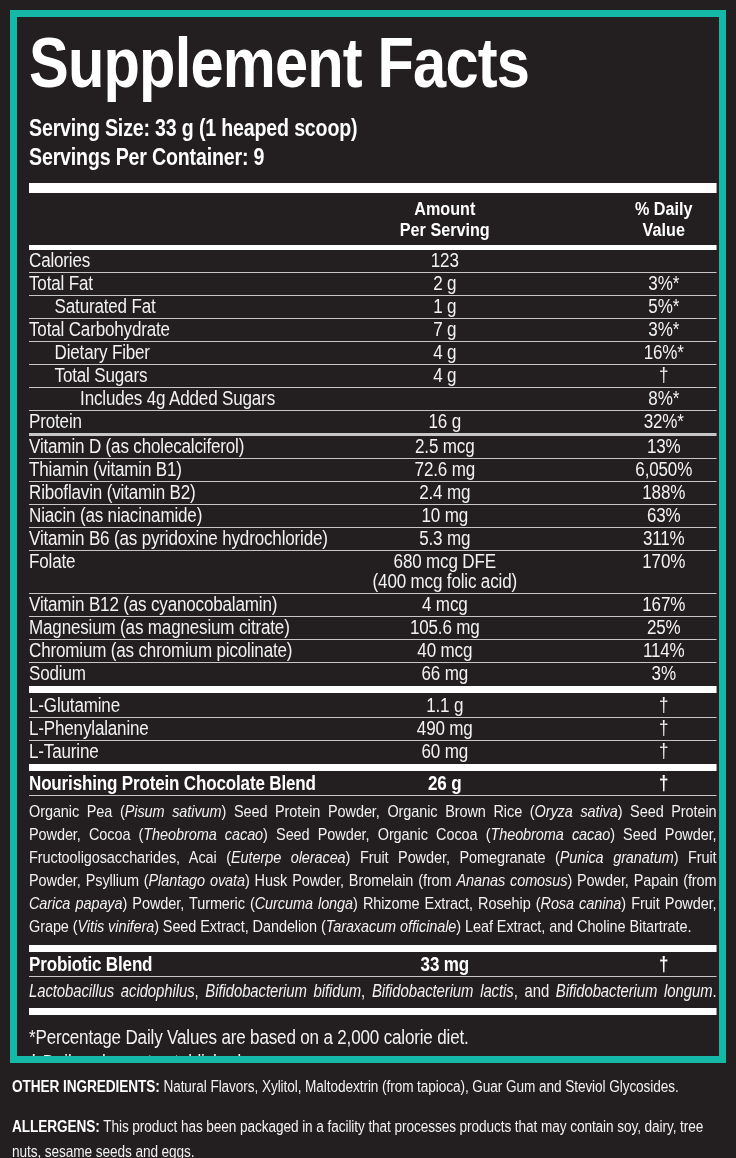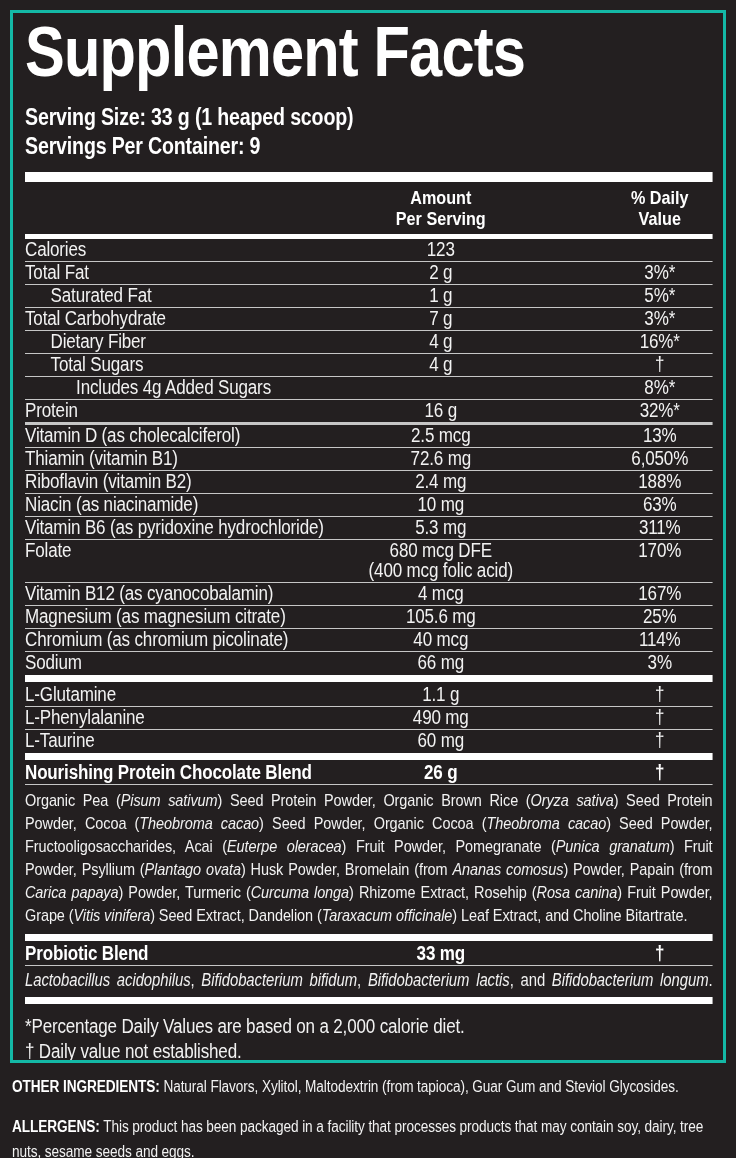--- a/index.html
+++ b/index.html
@@ -9,22 +9,22 @@
     font-family: "Liberation Sans", sans-serif;
     color: #f2f2f2;
     position: relative;
     overflow: hidden;
   }
 
   .facts-panel {
     position: absolute;
     left: 10px; top: 10px;
     width: 716px; height: 1053px;
-    border: 3px solid #14b8a6;
-    padding: 0 12px 0 12px;
+    border: 7px solid #14b8a6;
+    padding: 7px 12px 0 12px;
     overflow: hidden;
   }
 
   
   .scalewrap { width: 807px; transform: scaleX(0.852); transform-origin: 0 0; }
   .outside-inner { width: 838px; transform: scaleX(0.852); transform-origin: 0 0; }
 
   .title {
     font-size: 70px; line-height: 74px; height: 80px;
     font-weight: bold; color: #ffffff;

